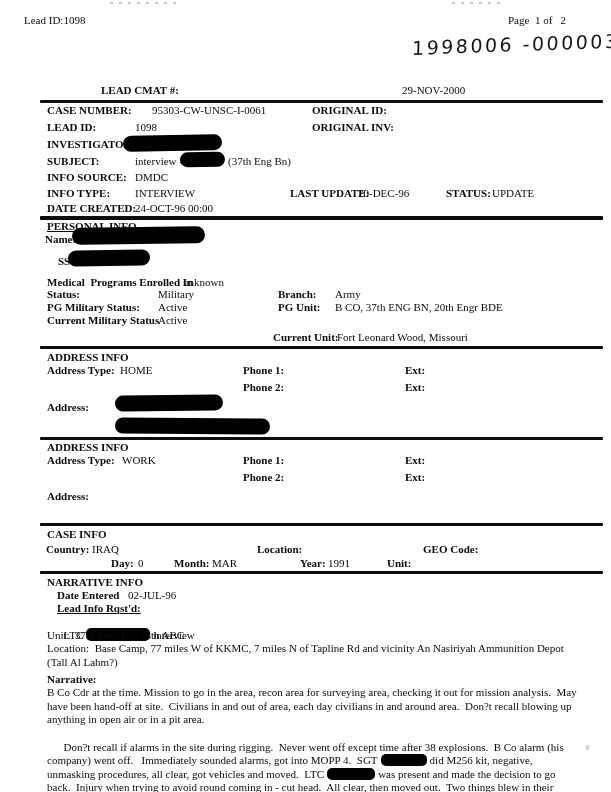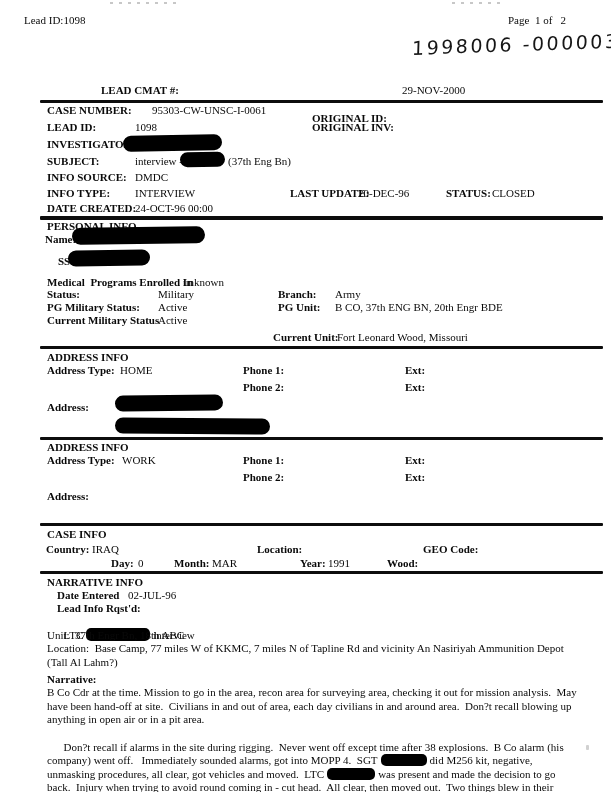--- a/index.html
+++ b/index.html
@@ -19,21 +19,21 @@
   .redact{position:absolute;background:#000;border-radius:8px;}
   .redact-inline{display:inline-block;background:#000;border-radius:5px;vertical-align:-2px;margin:0 3px;}
   .title{position:absolute;left:0;right:20px;text-align:center;font-weight:bold;font-size:15px;letter-spacing:.5px;}
   .handwriting{
     position:absolute;
     font-family:"DejaVu Sans",sans-serif;
     font-size:19px;letter-spacing:2.5px;
     transform:rotate(-2deg) skewX(-4deg);
     color:#161616;
   }
-  .underline{}
+  .underline{text-decoration:underline;}
   .flowline{position:absolute;white-space:pre;line-height:13px;}
   .para{position:absolute;width:530px;white-space:pre-wrap;line-height:13.6px;text-align:left;}
   .artifact{position:absolute;height:2px;opacity:.55;
     background:repeating-linear-gradient(90deg,#9a9a9a 0 3px,transparent 3px 9px);}
   .speck{position:absolute;width:3px;height:5px;background:#bdbdbd;opacity:.7;border-radius:1px;}
 </style>
 </head>
 <body>
 
 <div class="page">
@@ -47,21 +47,21 @@
   <span class="handwriting" style="top:33px;left:412px">1998006 -0000036</span>
 
   <span class="abs b" style="top:84px;left:101px">LEAD CMAT #:</span>
   <span class="abs" style="top:84px;left:402px">29-NOV-2000</span>
 
   <div class="rule" style="top:100px"></div>
 
   <div>
     <span class="abs b" style="top:104px;left:47px">CASE NUMBER:</span>
     <span class="abs" style="top:104px;left:152px">95303-CW-UNSC-I-0061</span>
-    <span class="abs b" style="top:112px;left:312px">ORIGINAL ID:</span>
+    <span class="abs b" style="top:104px;left:312px">ORIGINAL ID:</span>
 
     <span class="abs b" style="top:121px;left:47px">LEAD ID:</span>
     <span class="abs" style="top:121px;left:135px">1098</span>
     <span class="abs b" style="top:121px;left:312px">ORIGINAL INV:</span>
 
     <span class="abs b" style="top:138px;left:47px">INVESTIGATOR:</span>
     <div class="redact" style="top:135px;left:123px;width:99px;height:16px;transform:rotate(-1deg)"></div>
 
     <span class="abs b" style="top:155px;left:47px">SUBJECT:</span>
     <span class="abs" style="top:155px;left:135px">interview - </span>
@@ -69,21 +69,21 @@
     <span class="abs" style="top:155px;left:228px">(37th Eng Bn)</span>
 
     <span class="abs b" style="top:171px;left:47px">INFO SOURCE:</span>
     <span class="abs" style="top:171px;left:135px">DMDC</span>
 
     <span class="abs b" style="top:187px;left:47px">INFO TYPE:</span>
     <span class="abs" style="top:187px;left:135px">INTERVIEW</span>
     <span class="abs b" style="top:187px;left:290px">LAST UPDATE:</span>
     <span class="abs" style="top:187px;left:358px">20-DEC-96</span>
     <span class="abs b" style="top:187px;left:446px">STATUS:</span>
-    <span class="abs" style="top:187px;left:492px">CLOSED</span>
+    <span class="abs" style="top:187px;left:492px">UPDATE</span>
 
     <span class="abs b" style="top:202px;left:47px">DATE CREATED:</span>
     <span class="abs" style="top:202px;left:135px">24-OCT-96 00:00</span>
   </div>
 
   <div class="rule thick" style="top:216px"></div>
 
   <div>
     <span class="abs b underline" style="top:220px;left:47px">PERSONAL INFO</span>
 
@@ -148,21 +148,21 @@
     <span class="abs b" style="top:543px;left:46px">Country:</span>
     <span class="abs" style="top:543px;left:92px">IRAQ</span>
     <span class="abs b" style="top:543px;left:257px">Location:</span>
     <span class="abs b" style="top:543px;left:423px">GEO Code:</span>
     <span class="abs b" style="top:557px;left:111px">Day:</span>
     <span class="abs" style="top:557px;left:138px">0</span>
     <span class="abs b" style="top:557px;left:174px">Month:</span>
     <span class="abs" style="top:557px;left:212px">MAR</span>
     <span class="abs b" style="top:557px;left:300px">Year:</span>
     <span class="abs" style="top:557px;left:328px">1991</span>
-    <span class="abs b" style="top:557px;left:387px">Wood:</span>
+    <span class="abs b" style="top:557px;left:387px">Unit:</span>
   </div>
 
   <div class="rule" style="top:571px"></div>
 
   <div>
     <span class="abs b" style="top:576px;left:47px">NARRATIVE INFO</span>
 
     <span class="abs b" style="top:589px;left:57px">Date Entered</span>
     <span class="abs" style="top:589px;left:128px">02-JUL-96</span>
 

